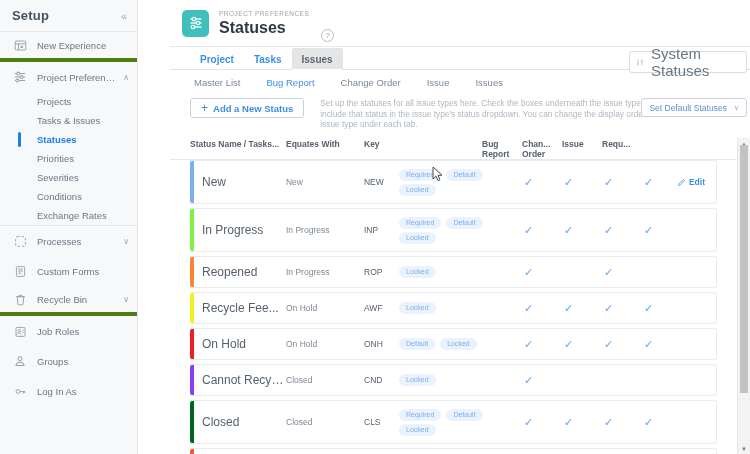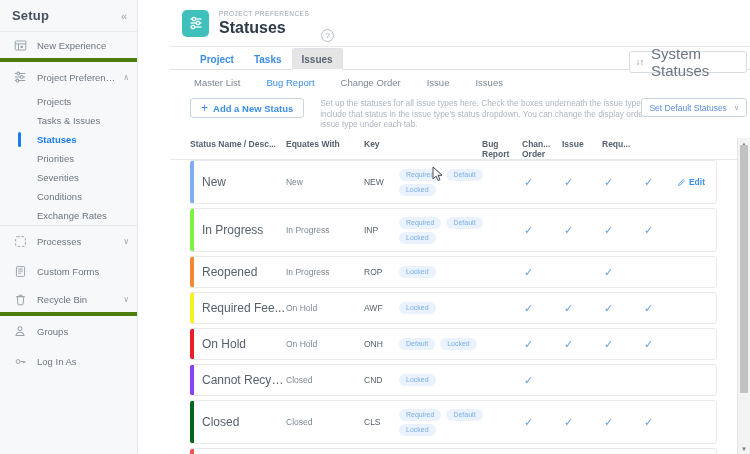--- a/index.html
+++ b/index.html
@@ -249,20 +249,32 @@
         <svg width="13" height="13" viewBox="0 0 16 16" fill="none" stroke="#9aa3ad" stroke-width="1.2">
           <path d="M4 4.5h8l-.8 9.2a1 1 0 0 1-1 .8H5.8a1 1 0 0 1-1-.8z"></path>
           <line x1="2.6" y1="4.5" x2="13.4" y2="4.5"></line>
             <path d="M6.2 4.5V2.8h3.6v1.7"></path>
         </svg>
       </span>
       <span class="sb-label">Recycle Bin</span>
       <span class="chev">∨</span>
     </div>
 
+    <div class="sb-item">
+      <span class="sb-ico">
+        <svg width="13" height="13" viewBox="0 0 16 16" fill="none" stroke="#9aa3ad" stroke-width="1.2">
+          <rect x="2.5" y="3" width="11" height="11" rx="1.3"></rect>
+          <circle cx="6.5" cy="7" r="1.5"></circle>
+            <path d="M4.3 11.6c.3-1.3 1.2-2 2.2-2s1.9.7 2.2 2"></path>
+          <line x1="10.5" y1="6.5" x2="12" y2="6.5"></line>
+            <line x1="10.5" y1="9" x2="12" y2="9"></line>
+        </svg>
+      </span>
+      <span class="sb-label">Job Roles</span>
+    </div>
 
 
     <div class="sb-item">
       <span class="sb-ico">
         <svg width="14" height="14" viewBox="0 0 16 16" fill="none" stroke="#9aa3ad" stroke-width="1.2">
           <circle cx="8" cy="5.4" r="2.2"></circle>
           <path d="M3.4 13.2c.4-2.5 2.2-3.8 4.6-3.8s4.2 1.3 4.6 3.8z"></path>
         </svg>
       </span>
       <span class="sb-label">Groups</span>
@@ -335,21 +347,21 @@
       </div>
       <div class="toolbar-desc">Set up the statuses for all issue types here. Check the boxes underneath the issue types to include that status in the issue type's status dropdown. You can change the display order of an issue type under each tab.</div>
       <div class="default-btn">
         <span>Set Default Statuses</span>
         <span class="dc">∨</span>
       </div>
     </div>
 
     <div class="table-area">
       <div class="thead">
-        <div class="th th-name">Status Name / Desc...</div>
+        <div class="th th-name">Status Name / Tasks...</div>
         <div class="th th-eq">Equates With</div>
         <div class="th th-key">Key</div>
         <div class="th th-chk">
           <div>Bug</div>
           <div>Report</div>
         </div>
         <div class="th th-chk c2">
           <div>Chan...</div>
           <div>Order</div>
         </div>
@@ -431,21 +443,21 @@
             <div class="c-chk">
               <span class="chk">✓</span>
             </div>
             <div class="c-chk">
               <span class="chk empty">✓</span>
             </div>
             <div class="c-edit"></div>
           </div>
           <div class="row" style="height: 32px;">
             <div class="bar" style="background: rgb(245, 240, 32);"></div>
-            <div class="c-name">Required Fee...</div>
+            <div class="c-name">Recycle Fee...</div>
             <div class="c-eq">On Hold</div>
             <div class="c-key">AWF</div>
             <div class="c-badges">
               <span class="badge">Locked</span>
             </div>
             <div class="c-chk">
               <span class="chk">✓</span>
             </div>
             <div class="c-chk">
               <span class="chk">✓</span>

